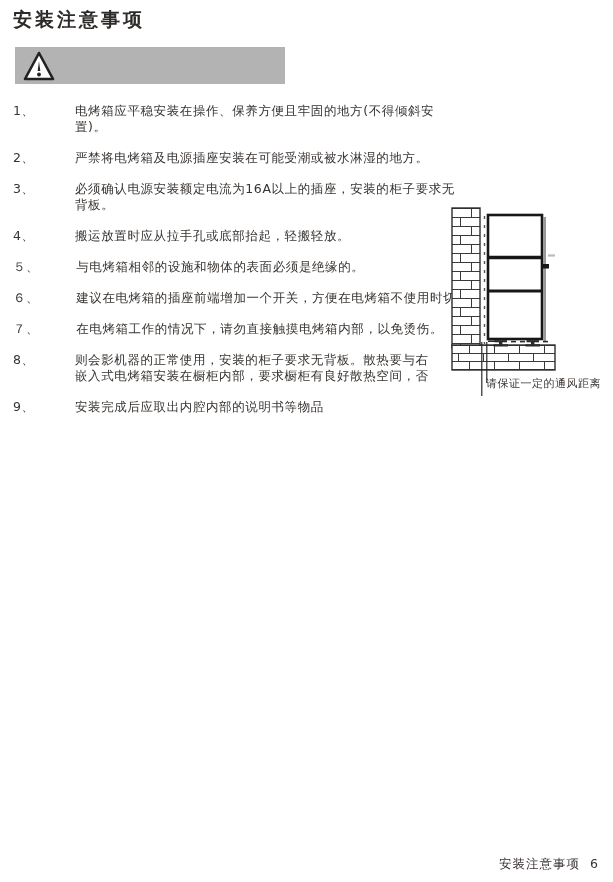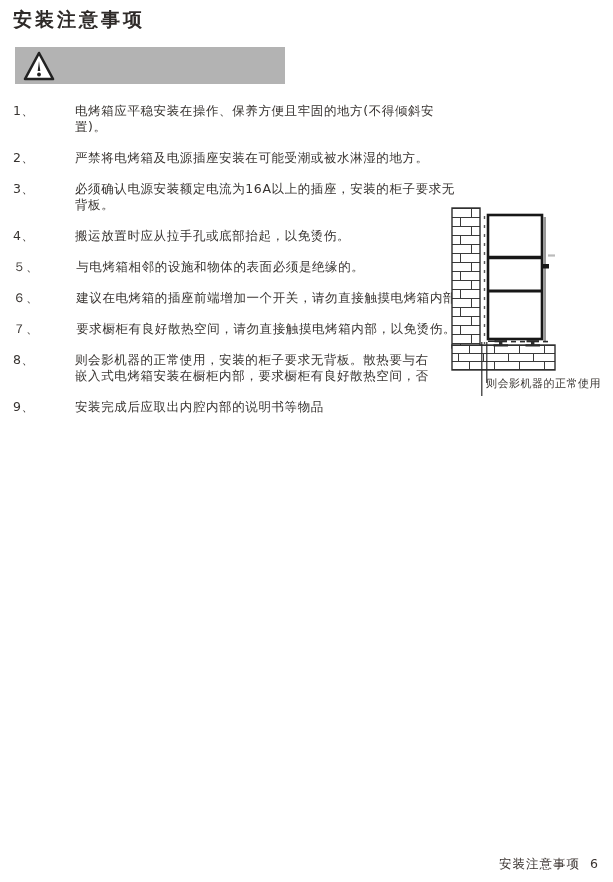--- a/index.html
+++ b/index.html
@@ -82,42 +82,42 @@
   <div class="item">
     <span class="num">3、</span>
     <span class="text">
         <div>必须确认电源安装额定电流为16A以上的插座，安装的柜子要求无背板。</div>
       </span>
   </div>
 
   <div class="item">
     <span class="num">4、</span>
     <span class="text">
-        <div>搬运放置时应从拉手孔或底部抬起，以免烫伤。</div>
+        <div>搬运放置时应从拉手孔或底部抬起，轻搬轻放。</div>
       </span>
   </div>
 
   <div class="item">
     <span class="num">５、</span>
     <span class="text">
         <div>与电烤箱相邻的设施和物体的表面必须是绝缘的。</div>
       </span>
   </div>
 
   <div class="item">
     <span class="num">６、</span>
     <span class="text">
-        <div>建议在电烤箱的插座前端增加一个开关，请勿直接触摸电烤箱内部</div>
+        <div>建议在电烤箱的插座前端增加一个开关，方便在电烤箱不使用时切</div>
       </span>
   </div>
 
   <div class="item">
     <span class="num">７、</span>
     <span class="text">
-        <div>要求橱柜有良好散热空间，请勿直接触摸电烤箱内部，以免烫伤。</div>
+        <div>在电烤箱工作的情况下，请勿直接触摸电烤箱内部，以免烫伤。</div>
       </span>
   </div>
 
   <div class="item">
     <span class="num">8、</span>
     <span class="text">
         <div>则会影机器的正常使用，安装的柜子要求无背板。散热要与右</div>
         <div>嵌入式电烤箱安装在橱柜内部，要求橱柜有良好散热空间，否</div>
       </span>
   </div>
@@ -173,17 +173,17 @@
     <line x1="78.5" y1="137.2" x2="91" y2="137.2" stroke="#2a2a2a" stroke-width="2.2"></line>
     <rect x="83" y="137" width="3.4" height="4.2" fill="#2a2a2a"></rect>
     <line x1="77.5" y1="141.4" x2="92" y2="141.4" stroke="#2a2a2a" stroke-width="2.2"></line>
     <line x1="95" y1="137.6" x2="100" y2="137.6" stroke="#2a2a2a" stroke-width="1.6"></line>
 
     <line x1="33.8" y1="138" x2="33.8" y2="192" stroke="#2a2a2a" stroke-width="1.2"></line>
     <line x1="38.8" y1="138" x2="38.8" y2="179" stroke="#2a2a2a" stroke-width="1.2"></line>
   </svg>
 </div>
 
-<div class="figure-caption">则会影机器的正常使用</div>
+<div class="figure-caption">请保证一定的通风距离</div>
 
 <div class="footer">
   <span>安装注意事项</span><span class="page-num">6</span>
 </div>
 
 </body></html>

